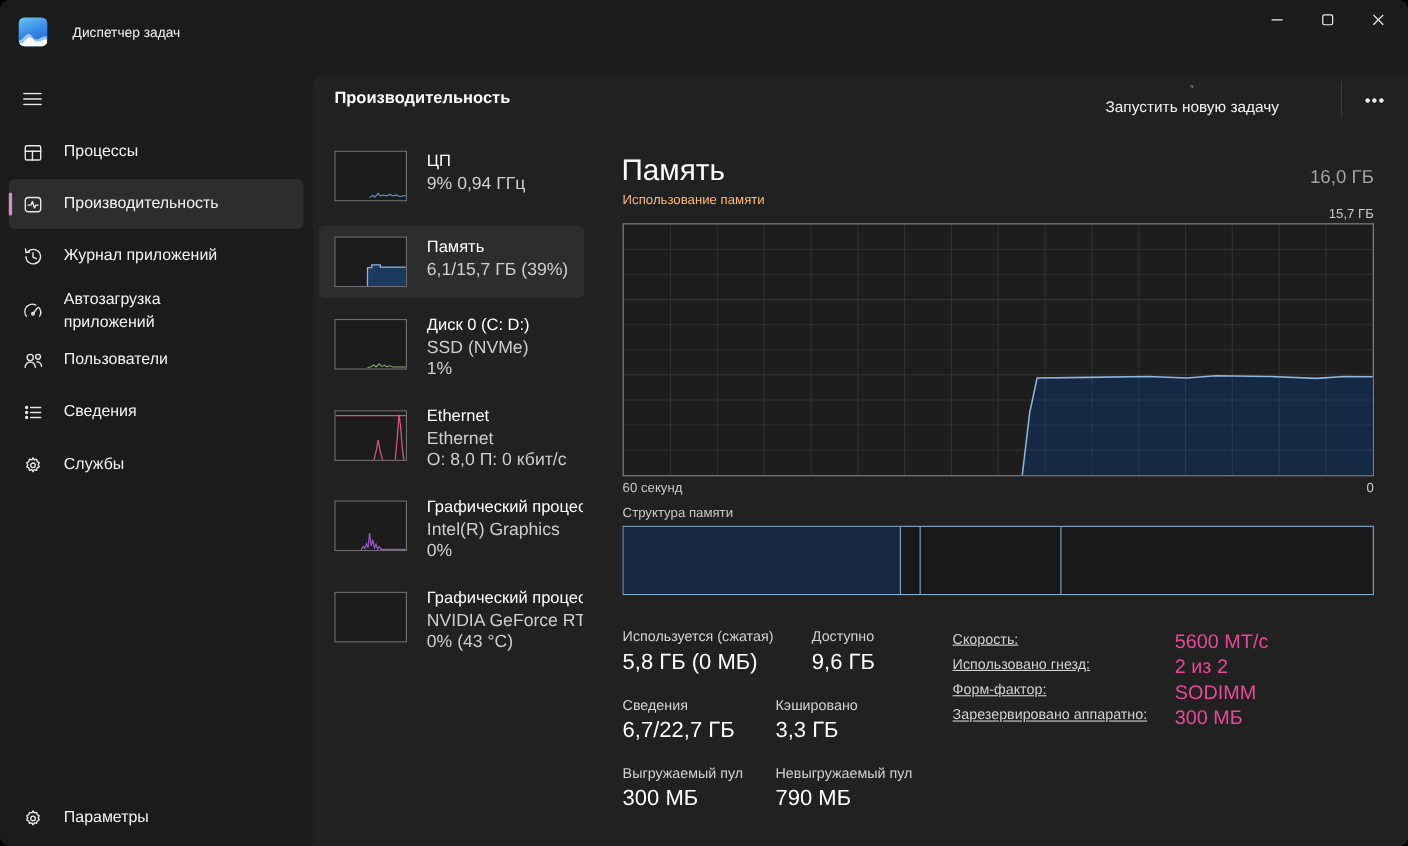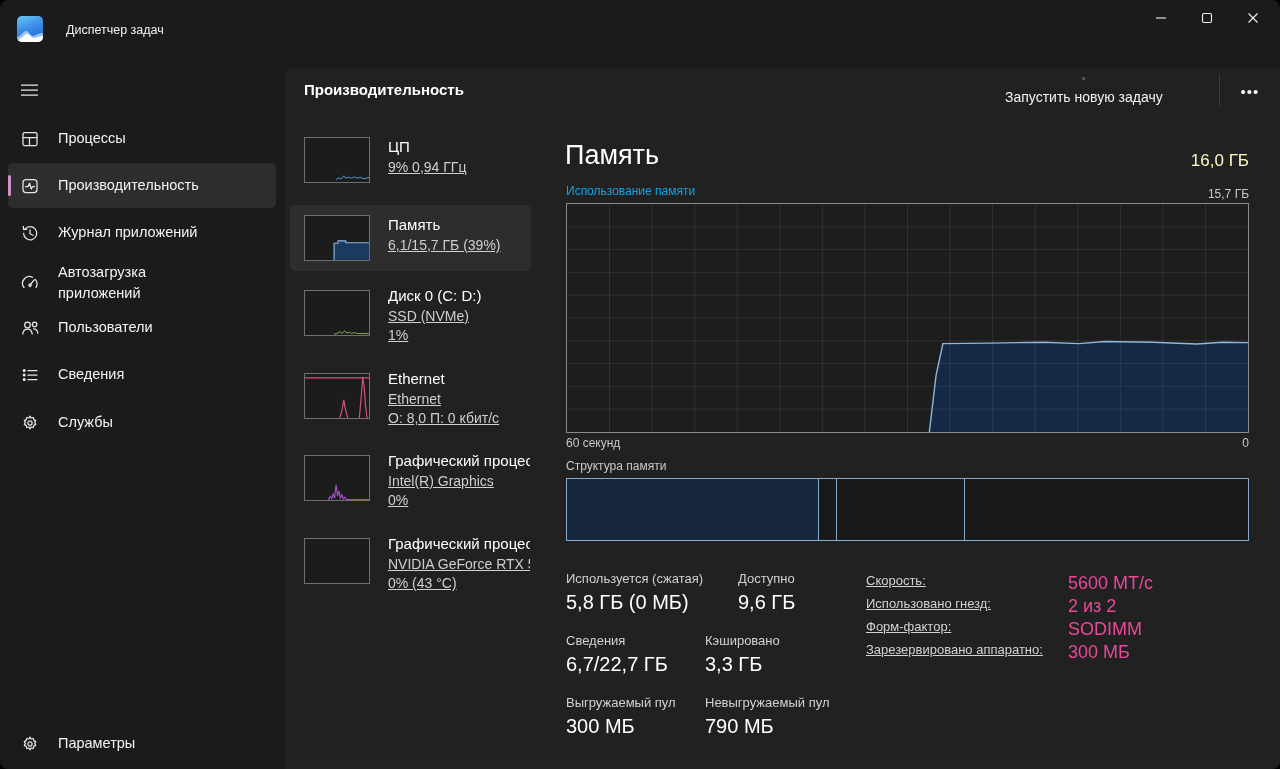--- a/index.html
+++ b/index.html
@@ -35,32 +35,32 @@
   .more-btn{position:absolute;left:1231px;top:77px;width:38px;height:28px;display:flex;align-items:center;justify-content:center;
             font-size:15px;letter-spacing:1px;color:#f0f0f0;border-radius:4px;}
 
   
   .perf-item{position:absolute;left:290px;width:241px;border-radius:5px;}
   .perf-item.selected{background:#2d2d2d;}
   .mini-chart{position:absolute;left:14px;width:66px;height:46px;background:#1c1c1c;border:1px solid #6f6f6f;box-sizing:border-box;}
   .mini-chart svg{display:block;width:100%;height:100%;}
   .perf-text{position:absolute;left:98px;width:142px;overflow:hidden;white-space:nowrap;}
   .p-title{font-size:15px;color:#fff;line-height:22px;}
-  .p-sub{font-size:14px;color:#cfcfcf;line-height:19px;text-decoration:underline;}
+  .p-sub{font-size:16px;color:#cfcfcf;line-height:19px;}
   .cpu-line{stroke:#5e9cd3;fill:none;stroke-width:1;}
   .mem-fill{fill:#1c3a5e;}
   .mem-stroke{stroke:#8ab4dc;fill:none;stroke-width:1.2;}
   .disk-line{stroke:#8aac62;fill:none;stroke-width:1;}
   .eth-line{stroke:#dc4f86;fill:none;stroke-width:1.2;}
   .gpu-line{stroke:#9a55c4;fill:none;stroke-width:1.2;}
 
   
   .d-title{position:absolute;left:565px;top:140px;font-size:27px;font-weight:300;color:#fff;}
-  .d-capacity{position:absolute;right:31px;top:151px;font-size:17px;color:#fef9c3;}
-  .chart-label{position:absolute;left:566px;top:184px;font-size:12px;color:#0ea5e9;}
+  .d-capacity{position:absolute;right:31px;top:151px;font-size:17px;color:#a3a3a3;}
+  .chart-label{position:absolute;left:566px;top:174px;font-size:12px;color:#fdba74;}
   .chart-max{position:absolute;right:31px;top:187px;font-size:12px;color:#c9c9c9;}
   .usage-chart{position:absolute;left:566px;top:203px;width:683px;height:230px;background:#1d1d1d;border:1px solid #8a8a8a;box-sizing:border-box;}
   .usage-chart svg{display:block;width:100%;height:100%;}
   .axis-left{position:absolute;left:566px;top:436px;font-size:12px;color:#c9c9c9;}
   .axis-right{position:absolute;right:31px;top:436px;font-size:12px;color:#c9c9c9;}
   .comp-label{position:absolute;left:566px;top:459px;font-size:12px;color:#c9c9c9;}
   .comp-bar{position:absolute;left:566px;top:478px;width:683px;height:63px;border:1px solid #86a9cc;box-sizing:border-box;background:#191919;}
   .comp-seg{position:absolute;top:0;bottom:0;box-sizing:border-box;}
   .comp-seg.filled{background:#17273f;}
 

